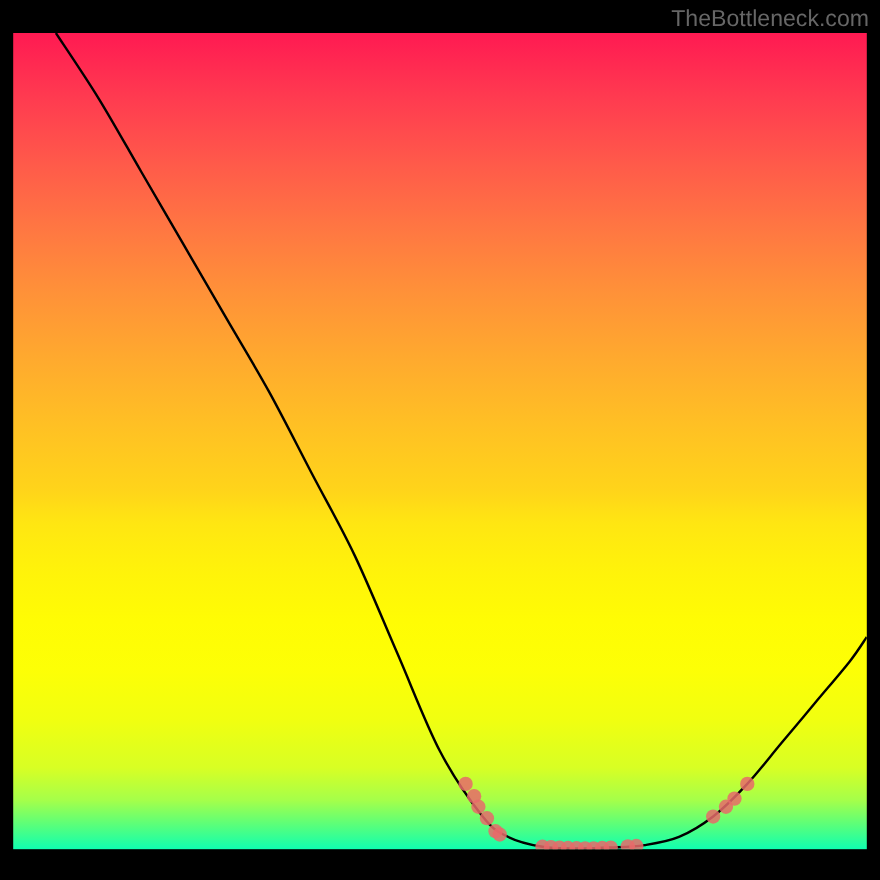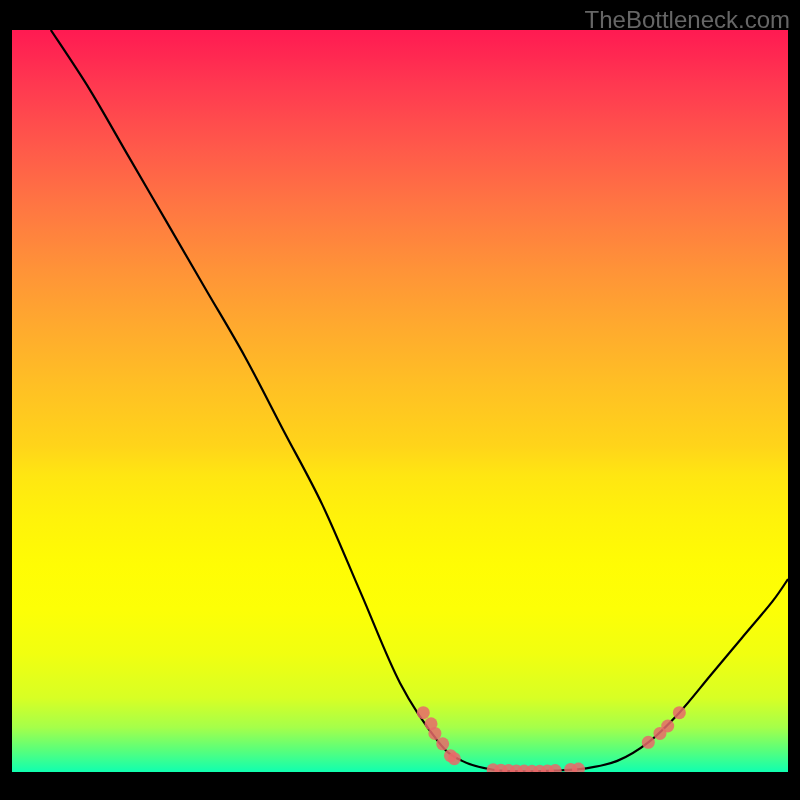--- a/index.html
+++ b/index.html
@@ -1,17 +1,17 @@
 <!DOCTYPE html>
 <html><head>
 <meta charset="utf-8">
 <style>
   * { margin: 0; padding: 0; box-sizing: border-box; }
   body { width: 800px; height: 800px; background: #000; position: relative; font-family: Arial, sans-serif; }
-  .watermark { position: absolute; top: 6px; right: 10px; color: #666; font-size: 24px; font-weight: 500; z-index: 10; }
+  .watermark { position: absolute; top: 6px; right: 10px; color: #666; font-size: 21px; font-weight: 500; z-index: 10; }
   .chart-container { position: absolute; top: 30px; left: 12px; width: 776px; height: 758px; }
   .plot-area { position: absolute; top: 0; left: 0; width: 776px; height: 742px; }
   .gradient-bg { position: absolute; top: 0; left: 0; width: 100%; height: 100%;
     background: linear-gradient(to bottom,
       #ff1a52 0%,
       #ff3b50 8%,
       #ff5a4a 16%,
       #ff7742 24%,
       #ff9238 32%,
       #ffaa2e 40%,

